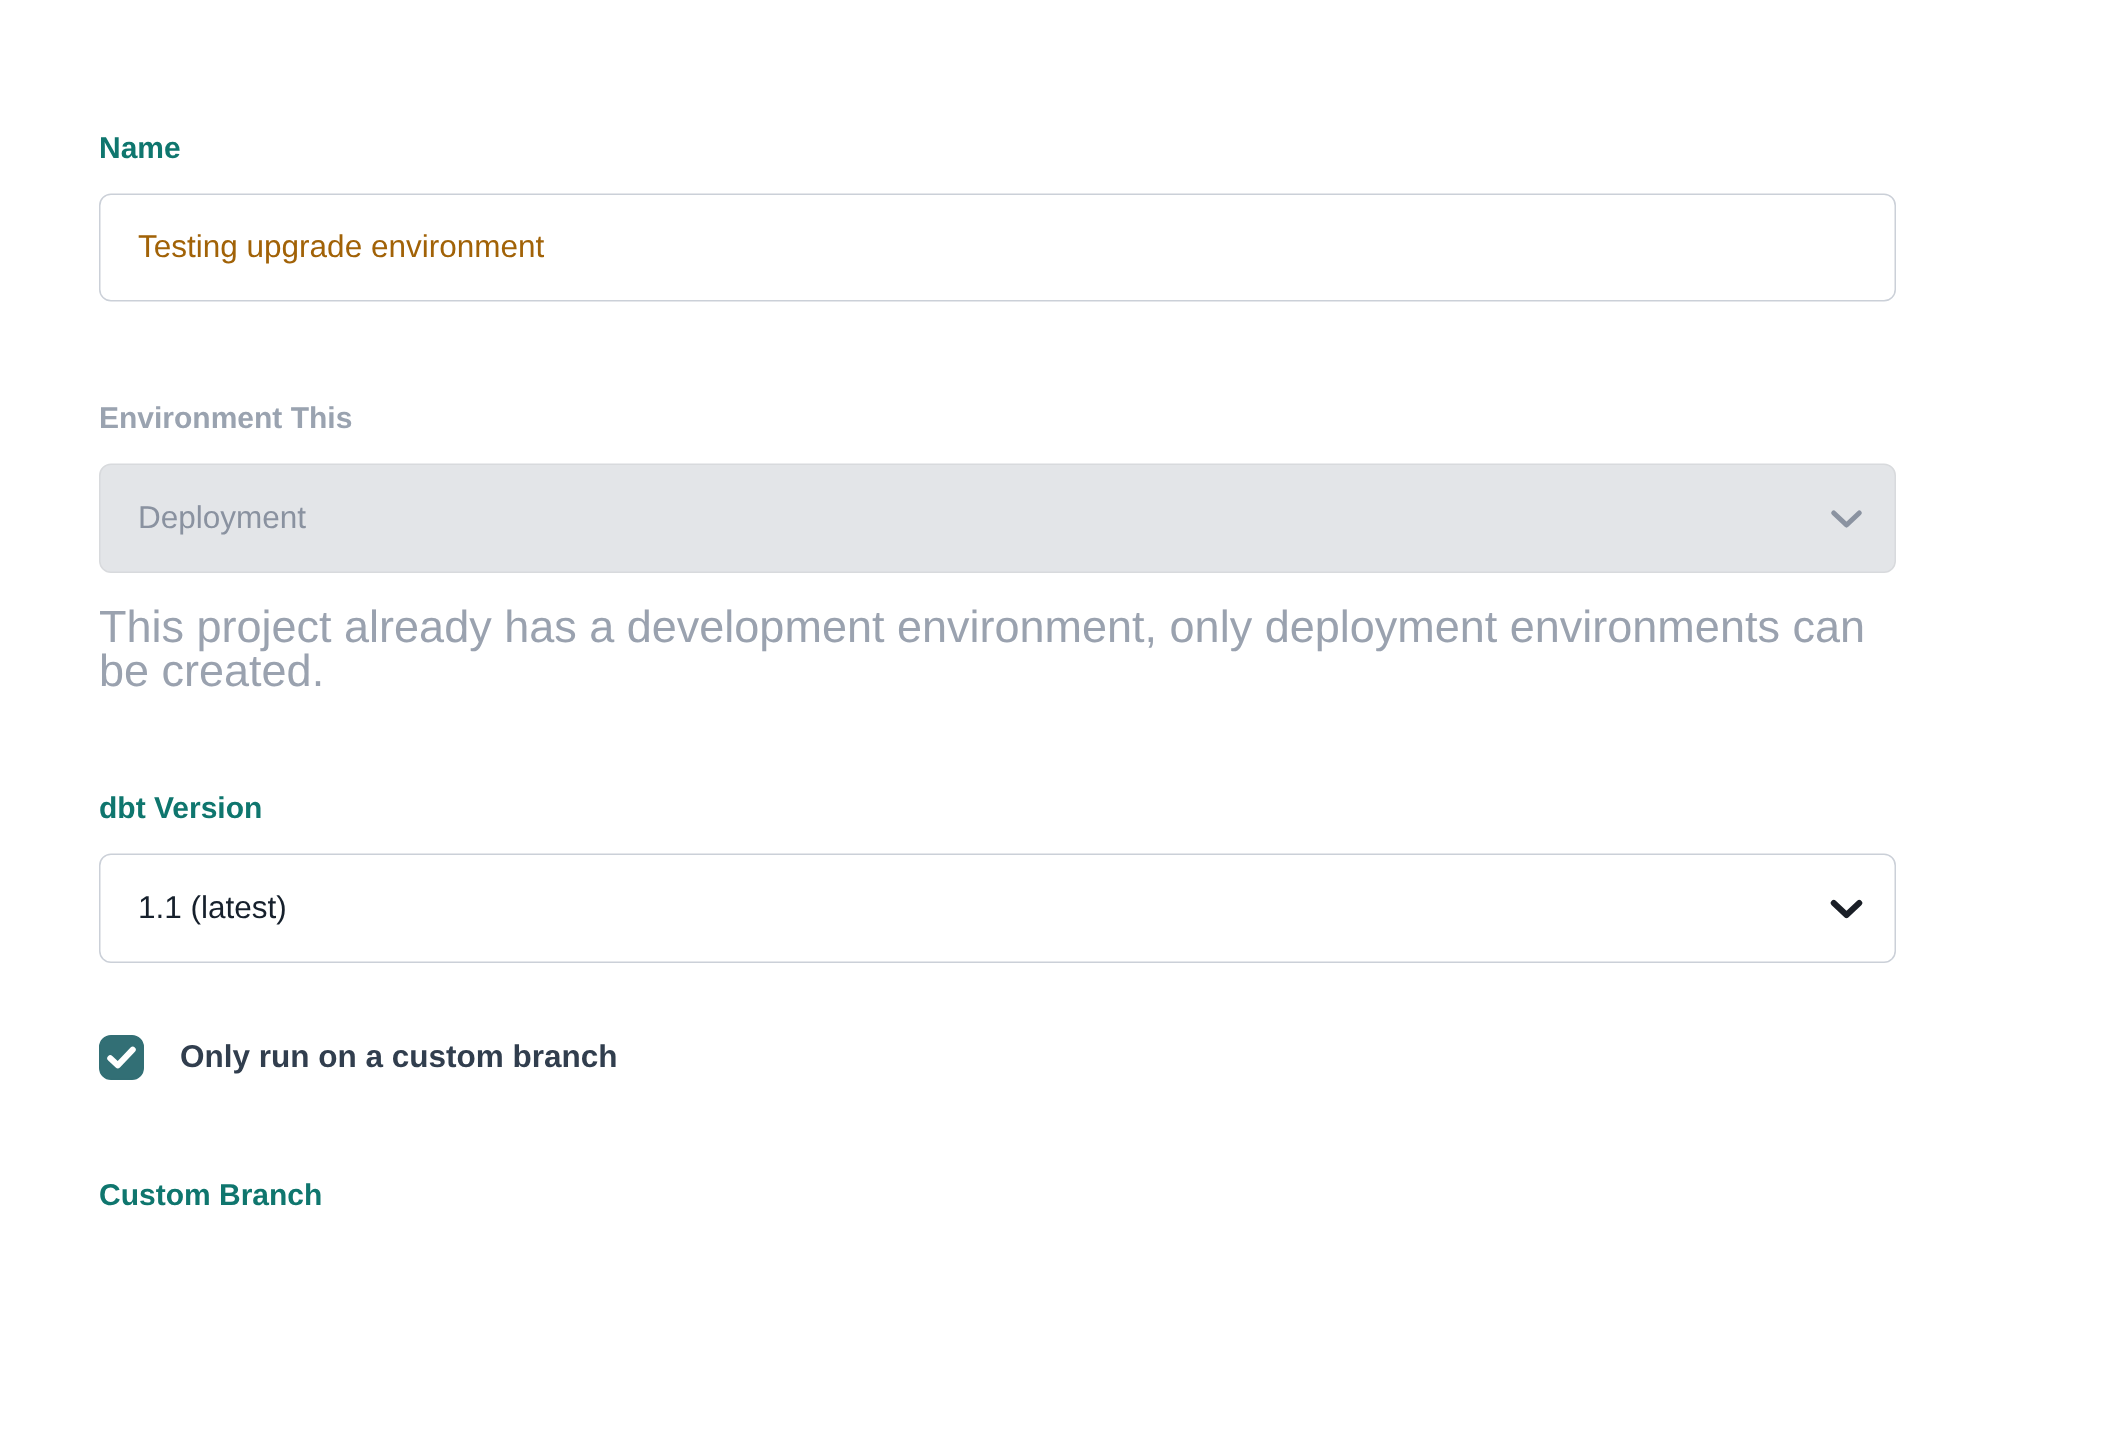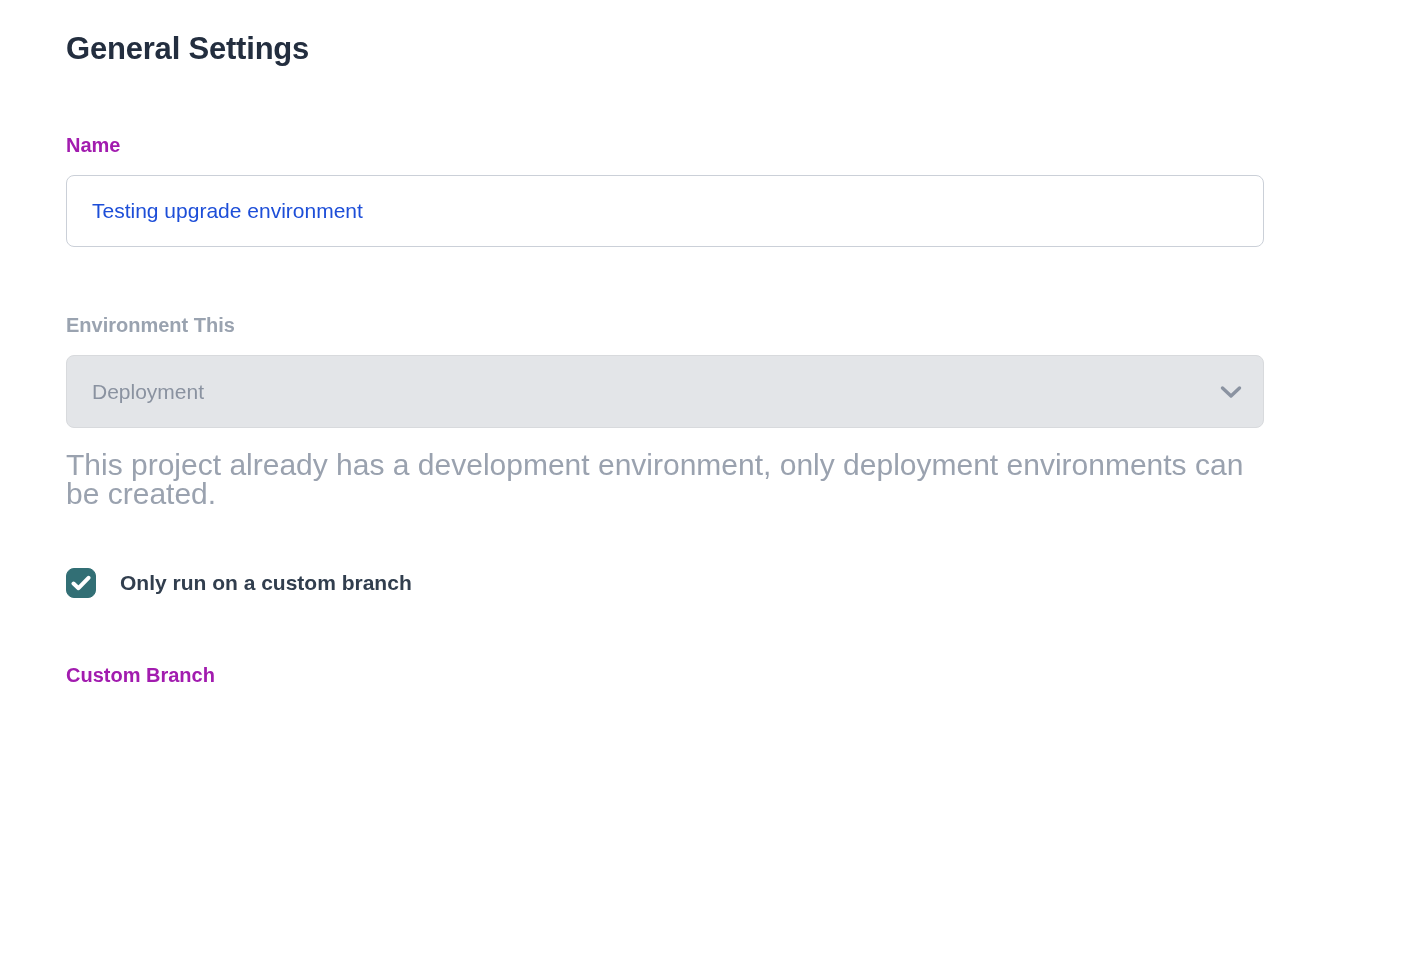--- a/index.html
+++ b/index.html
@@ -22,41 +22,41 @@
     font-weight: 700;
     color: #232e3f;
     letter-spacing: -0.2px;
   }
 
   .field-label {
     display: block;
     font-size: 20px;
     line-height: 26px;
     font-weight: 700;
-    color: #a21caf;
+    color: #0f766e;
     margin-bottom: 17px;
   }
   .field-label.disabled { color: #9aa3b0; }
 
   .group-name   { margin-top: 62px; }
   .group-env    { margin-top: 65px; }
   .group-dbt    { margin-top: 64px; }
   .group-custom { margin-top: 64px; }
 
   .text-input {
     display: block;
     width: 100%;
     height: 72px;
     border: 1px solid #cbd0d8;
     border-radius: 8px;
     background: #ffffff;
     padding: 0 25px;
     font-family: "Liberation Sans", sans-serif;
     font-size: 21px;
-    color: #1d4ed8;
+    color: #a16207;
     outline: none;
   }
 
   .select-box {
     position: relative;
     display: flex;
     align-items: center;
     width: 100%;
     height: 73px;
     border-radius: 8px;
@@ -86,21 +86,21 @@
   .chevron.dark { color: #1a1f27; }
 
   .helper-text {
     margin: 22px 0 0 0;
     font-size: 30px;
     line-height: 29px;
     color: #9aa2af;
   }
 
   .checkbox-row {
-    margin-top: 60px;
+    margin-top: 48px;
     display: flex;
     align-items: center;
   }
   .checkbox {
     width: 30px;
     height: 30px;
     border-radius: 8px;
     border: 1px solid #cbd0d8;
     background: #ffffff;
     display: flex;
@@ -120,40 +120,50 @@
     font-size: 21px;
     font-weight: 700;
     color: #313e4e;
   }
 </style>
 </head>
 <body>
 
 <div class="page">
 
-  <h1 class="page-title">General Settings</h1>
 
   <div class="group-name">
     <label class="field-label">Name</label>
     <input class="text-input" type="text" value="Testing upgrade environment" style="">
   </div>
 
   <div class="group-env">
     <label class="field-label disabled">Environment This</label>
     <div class="select-box disabled" role="combobox" aria-disabled="true">
       <span>Deployment</span>
       <span class="chevron gray">
         <svg width="22" height="13" viewBox="0 0 22 13" aria-hidden="true">
           <path d="M2.5 2.5 L11 10.5 L19.5 2.5" fill="none" stroke="currentColor" stroke-width="3.4" stroke-linecap="round" stroke-linejoin="round"></path>
         </svg>
       </span>
     </div>
     <p class="helper-text">This project already has a development environment, only deployment environments can be created.</p>
   </div>
 
+  <div class="group-dbt">
+    <label class="field-label">dbt Version</label>
+    <div class="select-box enabled" role="combobox" aria-expanded="false">
+      <span>1.1 (latest)</span>
+      <span class="chevron dark">
+        <svg width="22" height="13" viewBox="0 0 22 13" aria-hidden="true">
+          <path d="M2.5 2.5 L11 10.5 L19.5 2.5" fill="none" stroke="currentColor" stroke-width="4" stroke-linecap="round" stroke-linejoin="round"></path>
+        </svg>
+      </span>
+    </div>
+  </div>
 
   <div class="checkbox-row">
     <div class="checkbox checked" role="checkbox" aria-checked="true">
       <svg width="20" height="16" viewBox="0 0 20 16" aria-hidden="true">
         <path d="M2.5 8.5 L7.5 13.2 L17.5 2.8" fill="none" stroke="#ffffff" stroke-width="4" stroke-linecap="round" stroke-linejoin="round"></path>
       </svg>
     </div>
     <span class="checkbox-label">Only run on a custom branch</span>
   </div>
 

